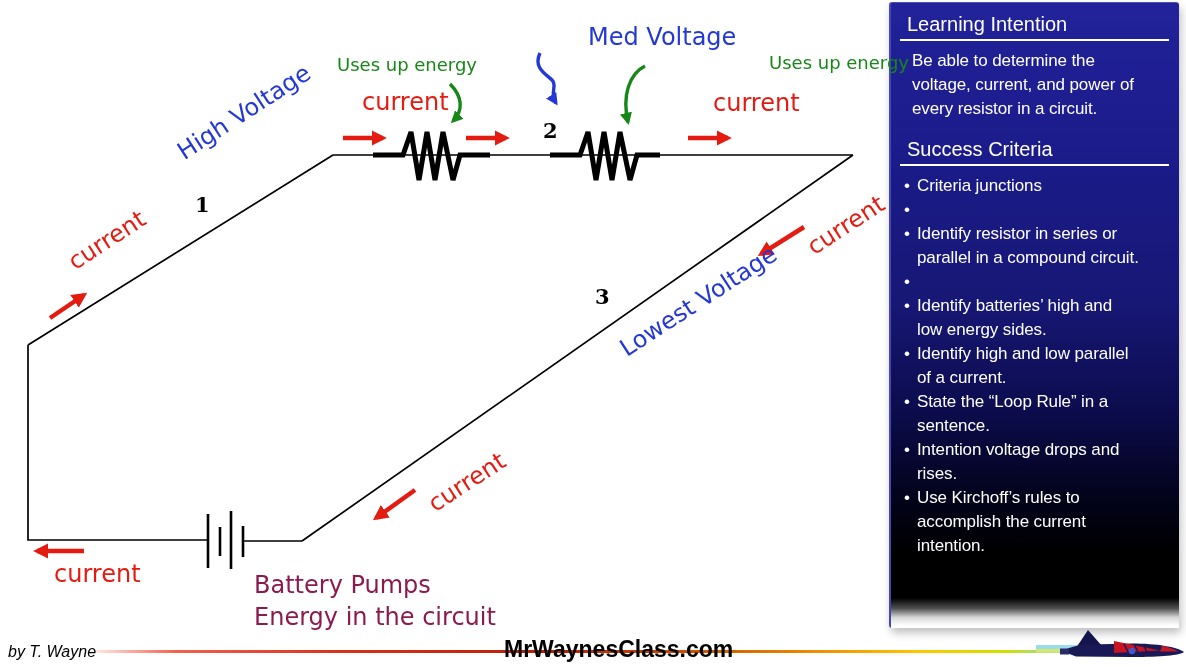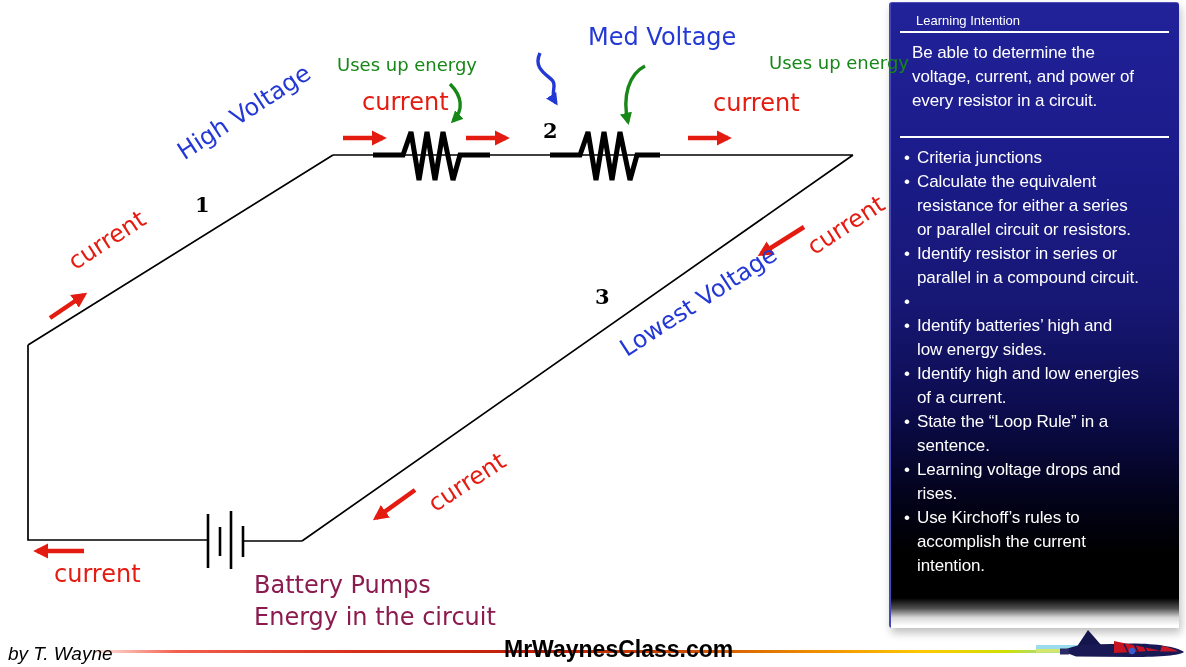--- a/index.html
+++ b/index.html
@@ -21,34 +21,34 @@
   
   #panel{position:absolute;left:889px;top:2px;width:290px;height:626px;
          border-radius:3px;border-top:1px solid #5050b8;border-left:2px solid #4848b4;
          background:linear-gradient(180deg,#22229a 0%,#1b1b8a 25%,#171775 48%,
                     #0c0c4e 65%,#020218 80%,#000 88%);
          box-shadow:2px 5px 8px rgba(0,0,0,.25);box-sizing:border-box;}
   #panel:after{content:"";position:absolute;left:0;bottom:0;width:100%;height:30px;
          background:linear-gradient(180deg,rgba(20,20,20,0) 0%,rgba(95,95,95,.85) 35%,
                     #d8d8d8 65%,#fff 92%);}
   #panel-content{position:relative;z-index:2;color:#fff;padding:8px 10px 0 9px;}
-  .panel-h{font-size:13px;margin:2px 0 3px 16px;font-weight:normal;}
+  .panel-h{font-size:20px;margin:2px 0 3px 7px;font-weight:normal;}
   .panel-hr{border:none;border-top:2px solid #fff;margin:2px 0 8px 0;}
   .panel-body{font-size:17px;line-height:24px;padding-left:12px;white-space:pre-line;
-              letter-spacing:-0.1px;margin-bottom:23px;}
+              letter-spacing:-0.1px;margin-bottom:17px;}
   #criteria-list{list-style:none;margin:0;padding:0 0 0 4px;}
   #criteria-list li{display:flex;font-size:17px;line-height:24px;letter-spacing:-0.1px;}
   #criteria-list .bullet{width:13px;flex:0 0 13px;}
   #criteria-list .li-text{white-space:pre-line;}
 
   
   #rainbow-line{position:absolute;left:95px;top:650px;width:1010px;height:3px;
       background:linear-gradient(90deg,#ffe9e4 0%,#f2604e 8%,#d8301a 25%,#bb1e04 45%,
                  #cc4a00 58%,#ef9100 72%,#ffc800 82%,#cfe000 90%,#8ed8dc 97%,#c9eef2 100%);}
-  #byline{position:absolute;left:8px;top:643px;font-size:19px;color:#000;
+  #byline{position:absolute;left:8px;top:643px;font-size:16px;color:#000;
           font-style:italic;font-family:"Liberation Sans",sans-serif;}
   #site{position:absolute;left:504px;top:636px;font-size:23px;font-weight:bold;color:#000;
         font-family:"Liberation Sans",sans-serif;white-space:nowrap;}
 </style>
 </head>
 <body>
 
 <div id="canvas">
 
   <svg class="abs" style="left:0;top:0;" width="1186" height="667" viewBox="0 0 1186 667">
@@ -124,66 +124,64 @@
   <div class="lbl battery-cap" style="left:254px;top:569px;">Battery Pumps
 Energy in the circuit</div>
 
   <div id="panel">
     <div id="panel-content">
       <div class="panel-h">Learning Intention</div>
       <hr class="panel-hr">
       <div class="panel-body">Be able to determine the
 voltage, current, and power of
 every resistor in a circuit.</div>
+      <div class="panel-h">Success Criteria</div>
       <hr class="panel-hr">
       <ul id="criteria-list">
 
           <li>
             <span class="bullet">•</span>
             <span class="li-text">Criteria junctions</span>
           </li>
 
           <li>
             <span class="bullet">•</span>
-            <span class="li-text">Calculate the equivalent
-resistance for either a series
-or parallel circuit or resistors.</span>
           </li>
 
           <li>
             <span class="bullet">•</span>
             <span class="li-text">Identify resistor in series or
 parallel in a compound circuit.</span>
           </li>
 
           <li>
             <span class="bullet">•</span>
           </li>
 
           <li>
             <span class="bullet">•</span>
             <span class="li-text">Identify batteries’ high and
 low energy sides.</span>
           </li>
 
           <li>
             <span class="bullet">•</span>
-            <span class="li-text">Identify high and low energies
+            <span class="li-text">Identify high and low parallel
 of a current.</span>
           </li>
 
           <li>
             <span class="bullet">•</span>
             <span class="li-text">State the “Loop Rule” in a
 sentence.</span>
           </li>
 
           <li>
             <span class="bullet">•</span>
-            <span class="li-text">Learning voltage drops and
+            <span class="li-text">Intention voltage drops and
 rises.</span>
           </li>
 
           <li>
             <span class="bullet">•</span>
             <span class="li-text">Use Kirchoff’s rules to
 accomplish the current
 intention.</span>
           </li>
         </ul>

